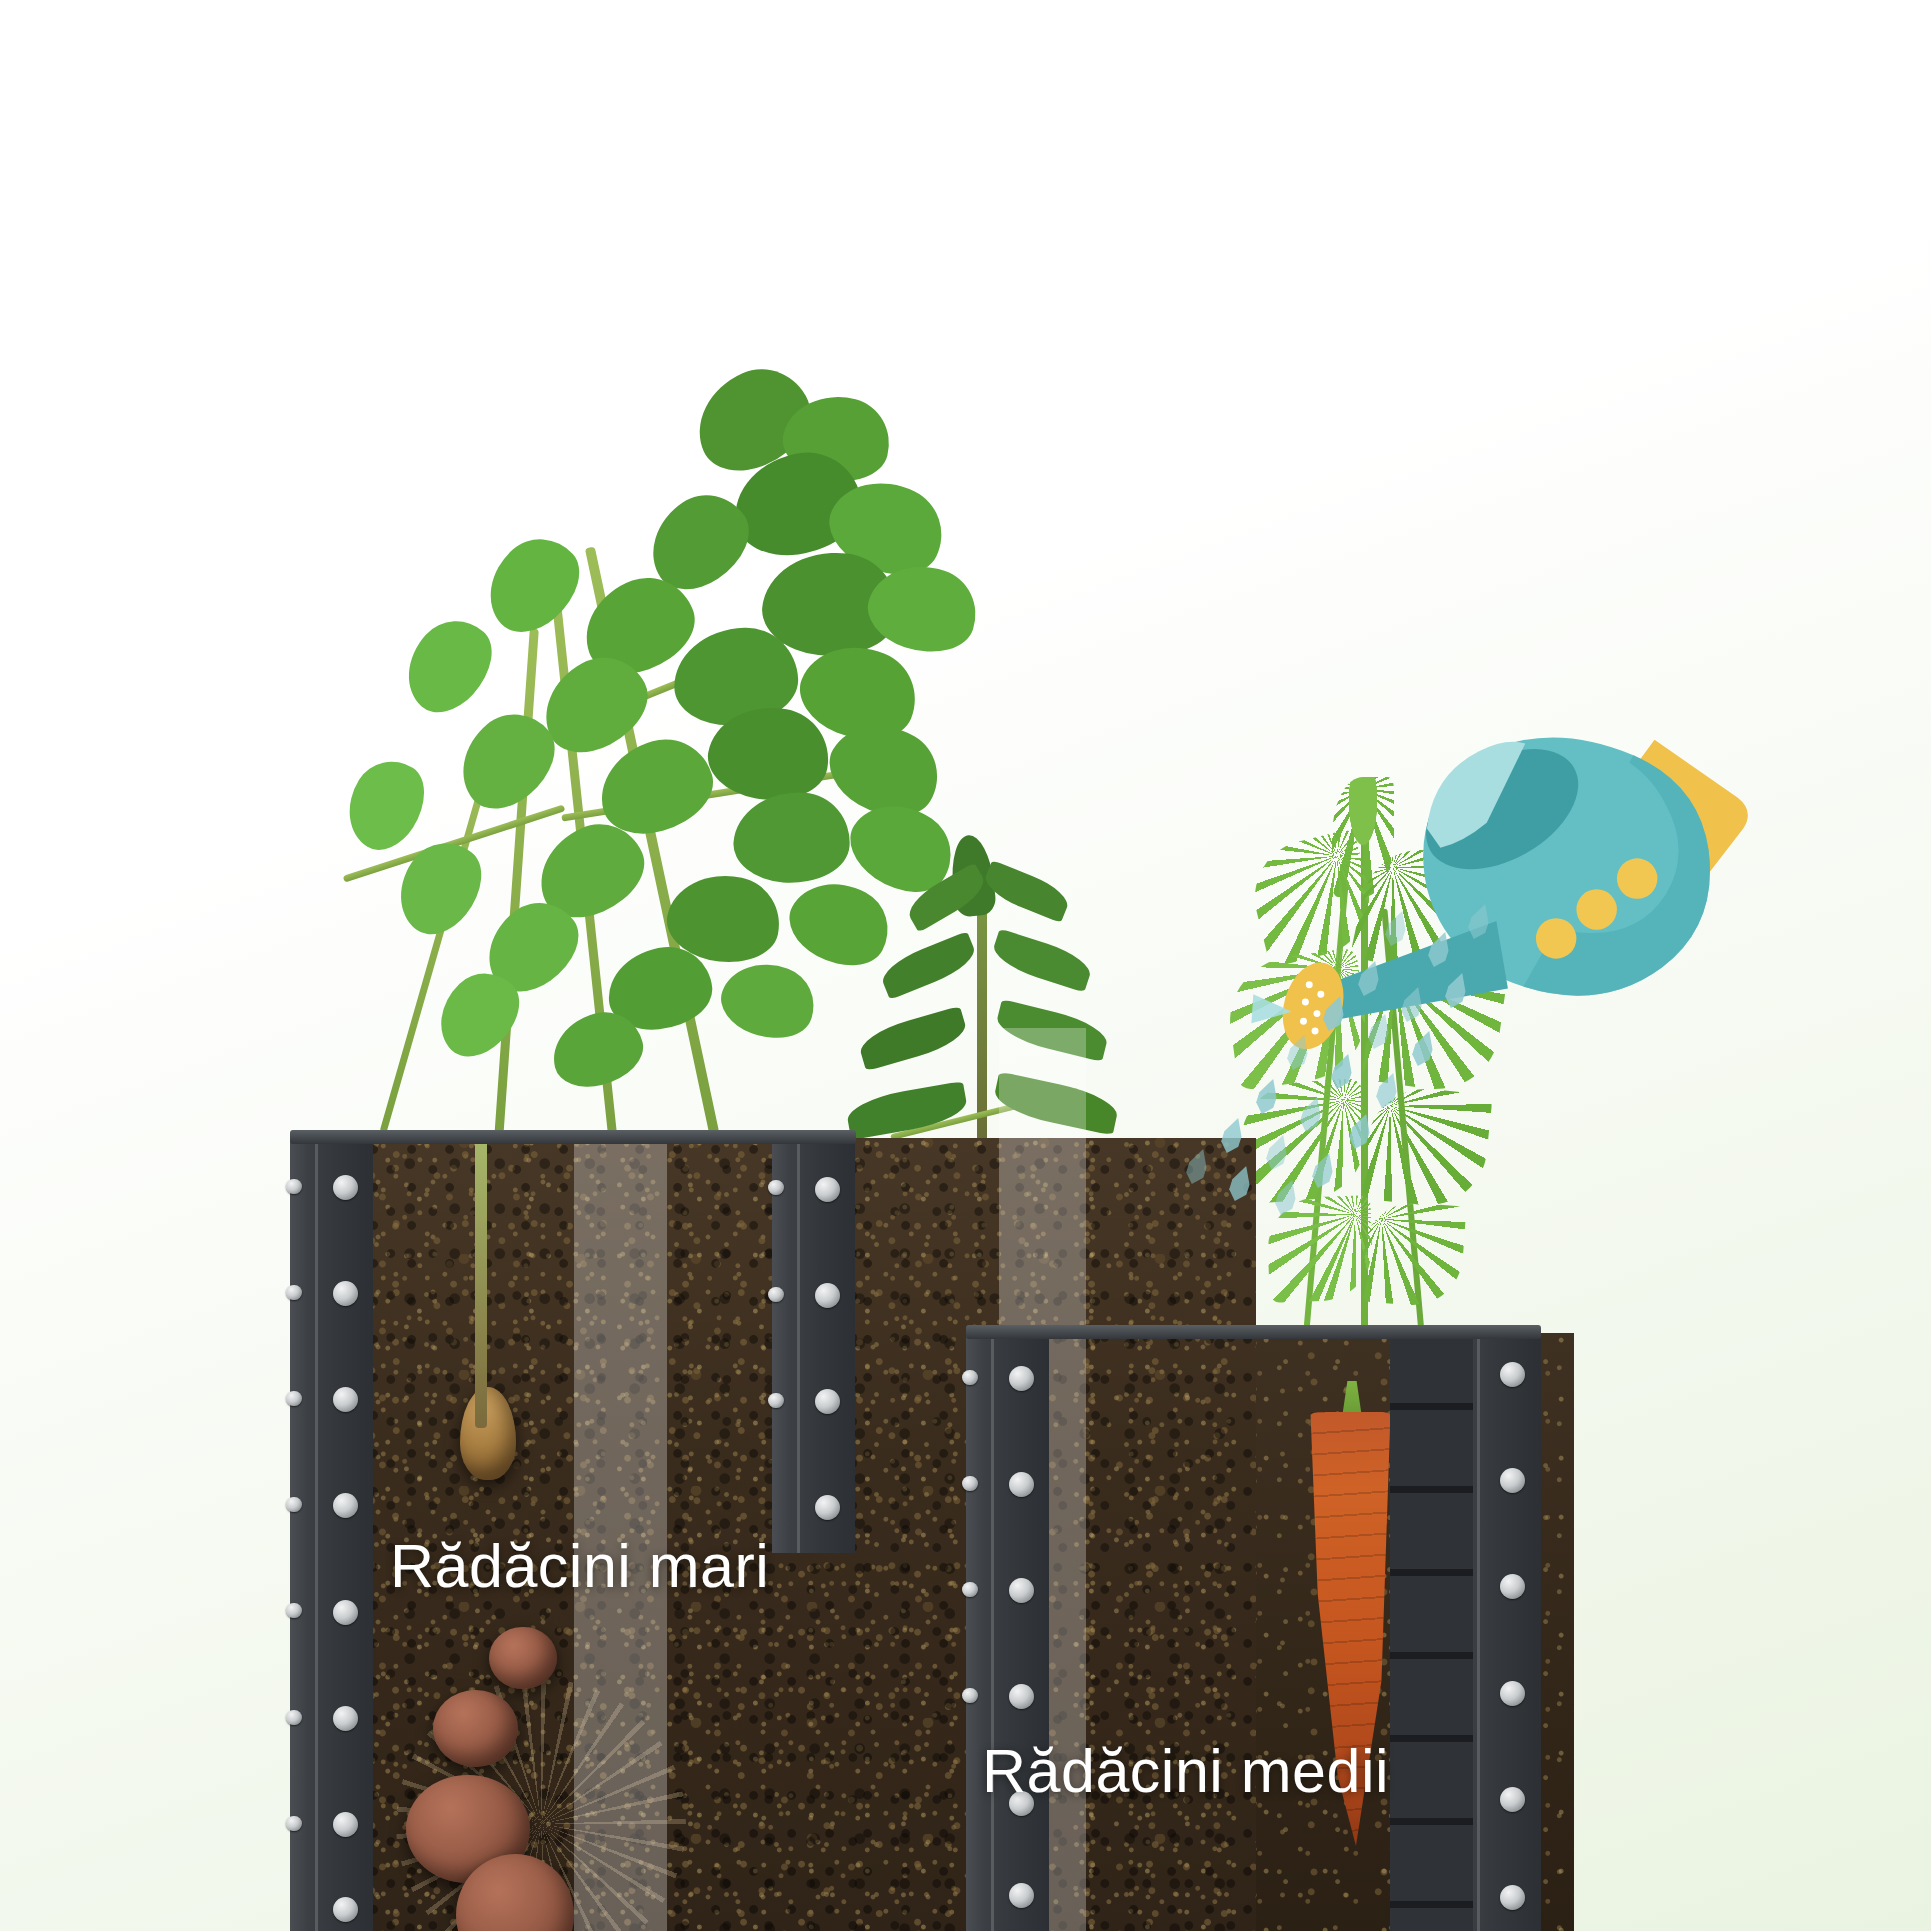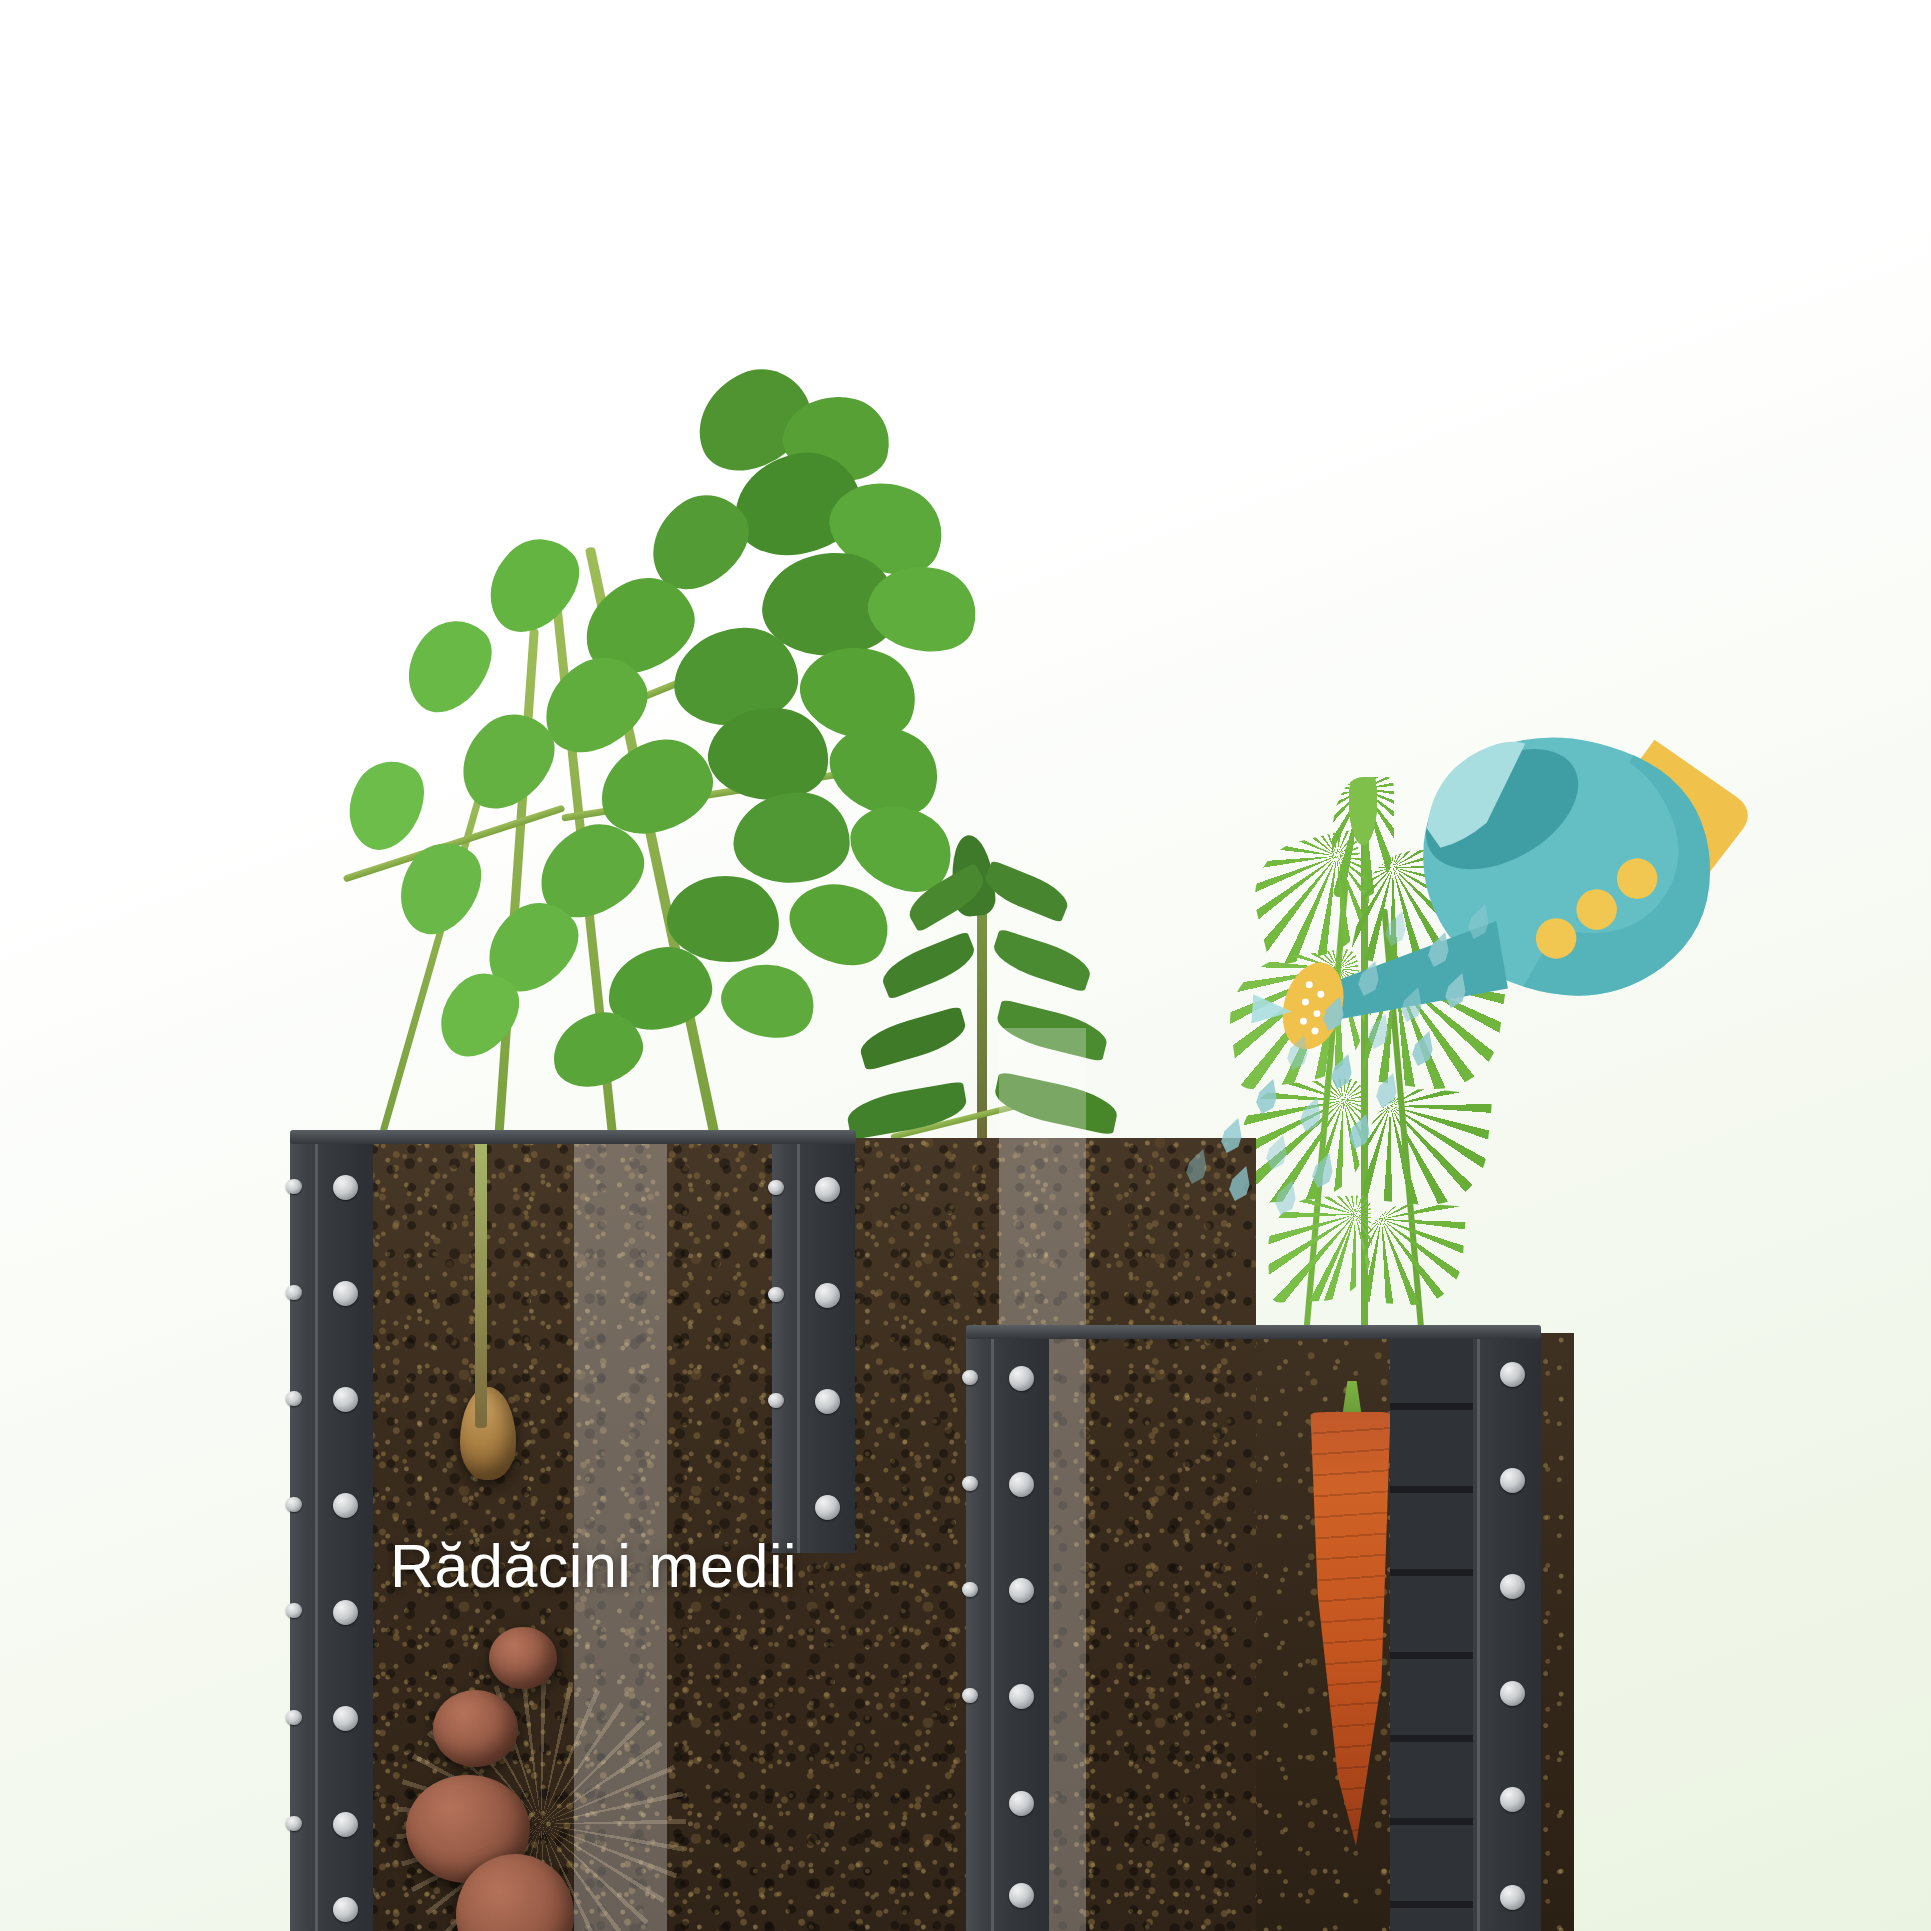--- a/index.html
+++ b/index.html
@@ -464,21 +464,22 @@
       <div class="slat" style="top:236px;"></div>
       <div class="slat" style="top:319px;"></div>
       <div class="slat" style="top:402px;"></div>
       <div class="slat" style="top:485px;"></div>
       <div class="slat" style="top:568px;"></div>
     </div>
 
     <div style="position:absolute;left:290px;top:811px;width:566px;height:13.5px;background:linear-gradient(180deg,#5a5f64,#33373b);border-radius:2.9px;"></div>
     <div style="position:absolute;left:966px;top:1006px;width:575px;height:13.5px;background:linear-gradient(180deg,#5a5f64,#33373b);border-radius:2.9px;"></div>
 
-    <div class="soil-label" id="label-large">Rădăcini medii</div>
+    <div class="soil-label" id="label-large">Rădăcini mari</div>
+    <div class="soil-label" id="label-medium">Rădăcini medii</div>
 
     <div class="can-wrap">
       <svg viewBox="0 0 640 450" width="618" height="434">
 
         <path d="M474 36 L560 96 Q578 110 566 128 L512 198 Q500 214 482 202 L470 192 L518 126 Q524 116 514 110 L452 66 Z" fill="#f0c14b"></path>
 
         <path d="M272 64 Q352 10 452 52 Q520 82 530 150 Q540 228 482 272 Q420 318 338 292 Q258 266 238 190 Q222 118 272 64 Z" fill="#63bfc4"></path>
 
         <path d="M452 52 Q520 82 530 150 Q540 228 482 272 Q420 318 338 292 L372 232 Q452 250 486 196 Q512 152 486 104 Q472 76 448 60 Z" fill="#4fb0b6" opacity=".75"></path>
 

